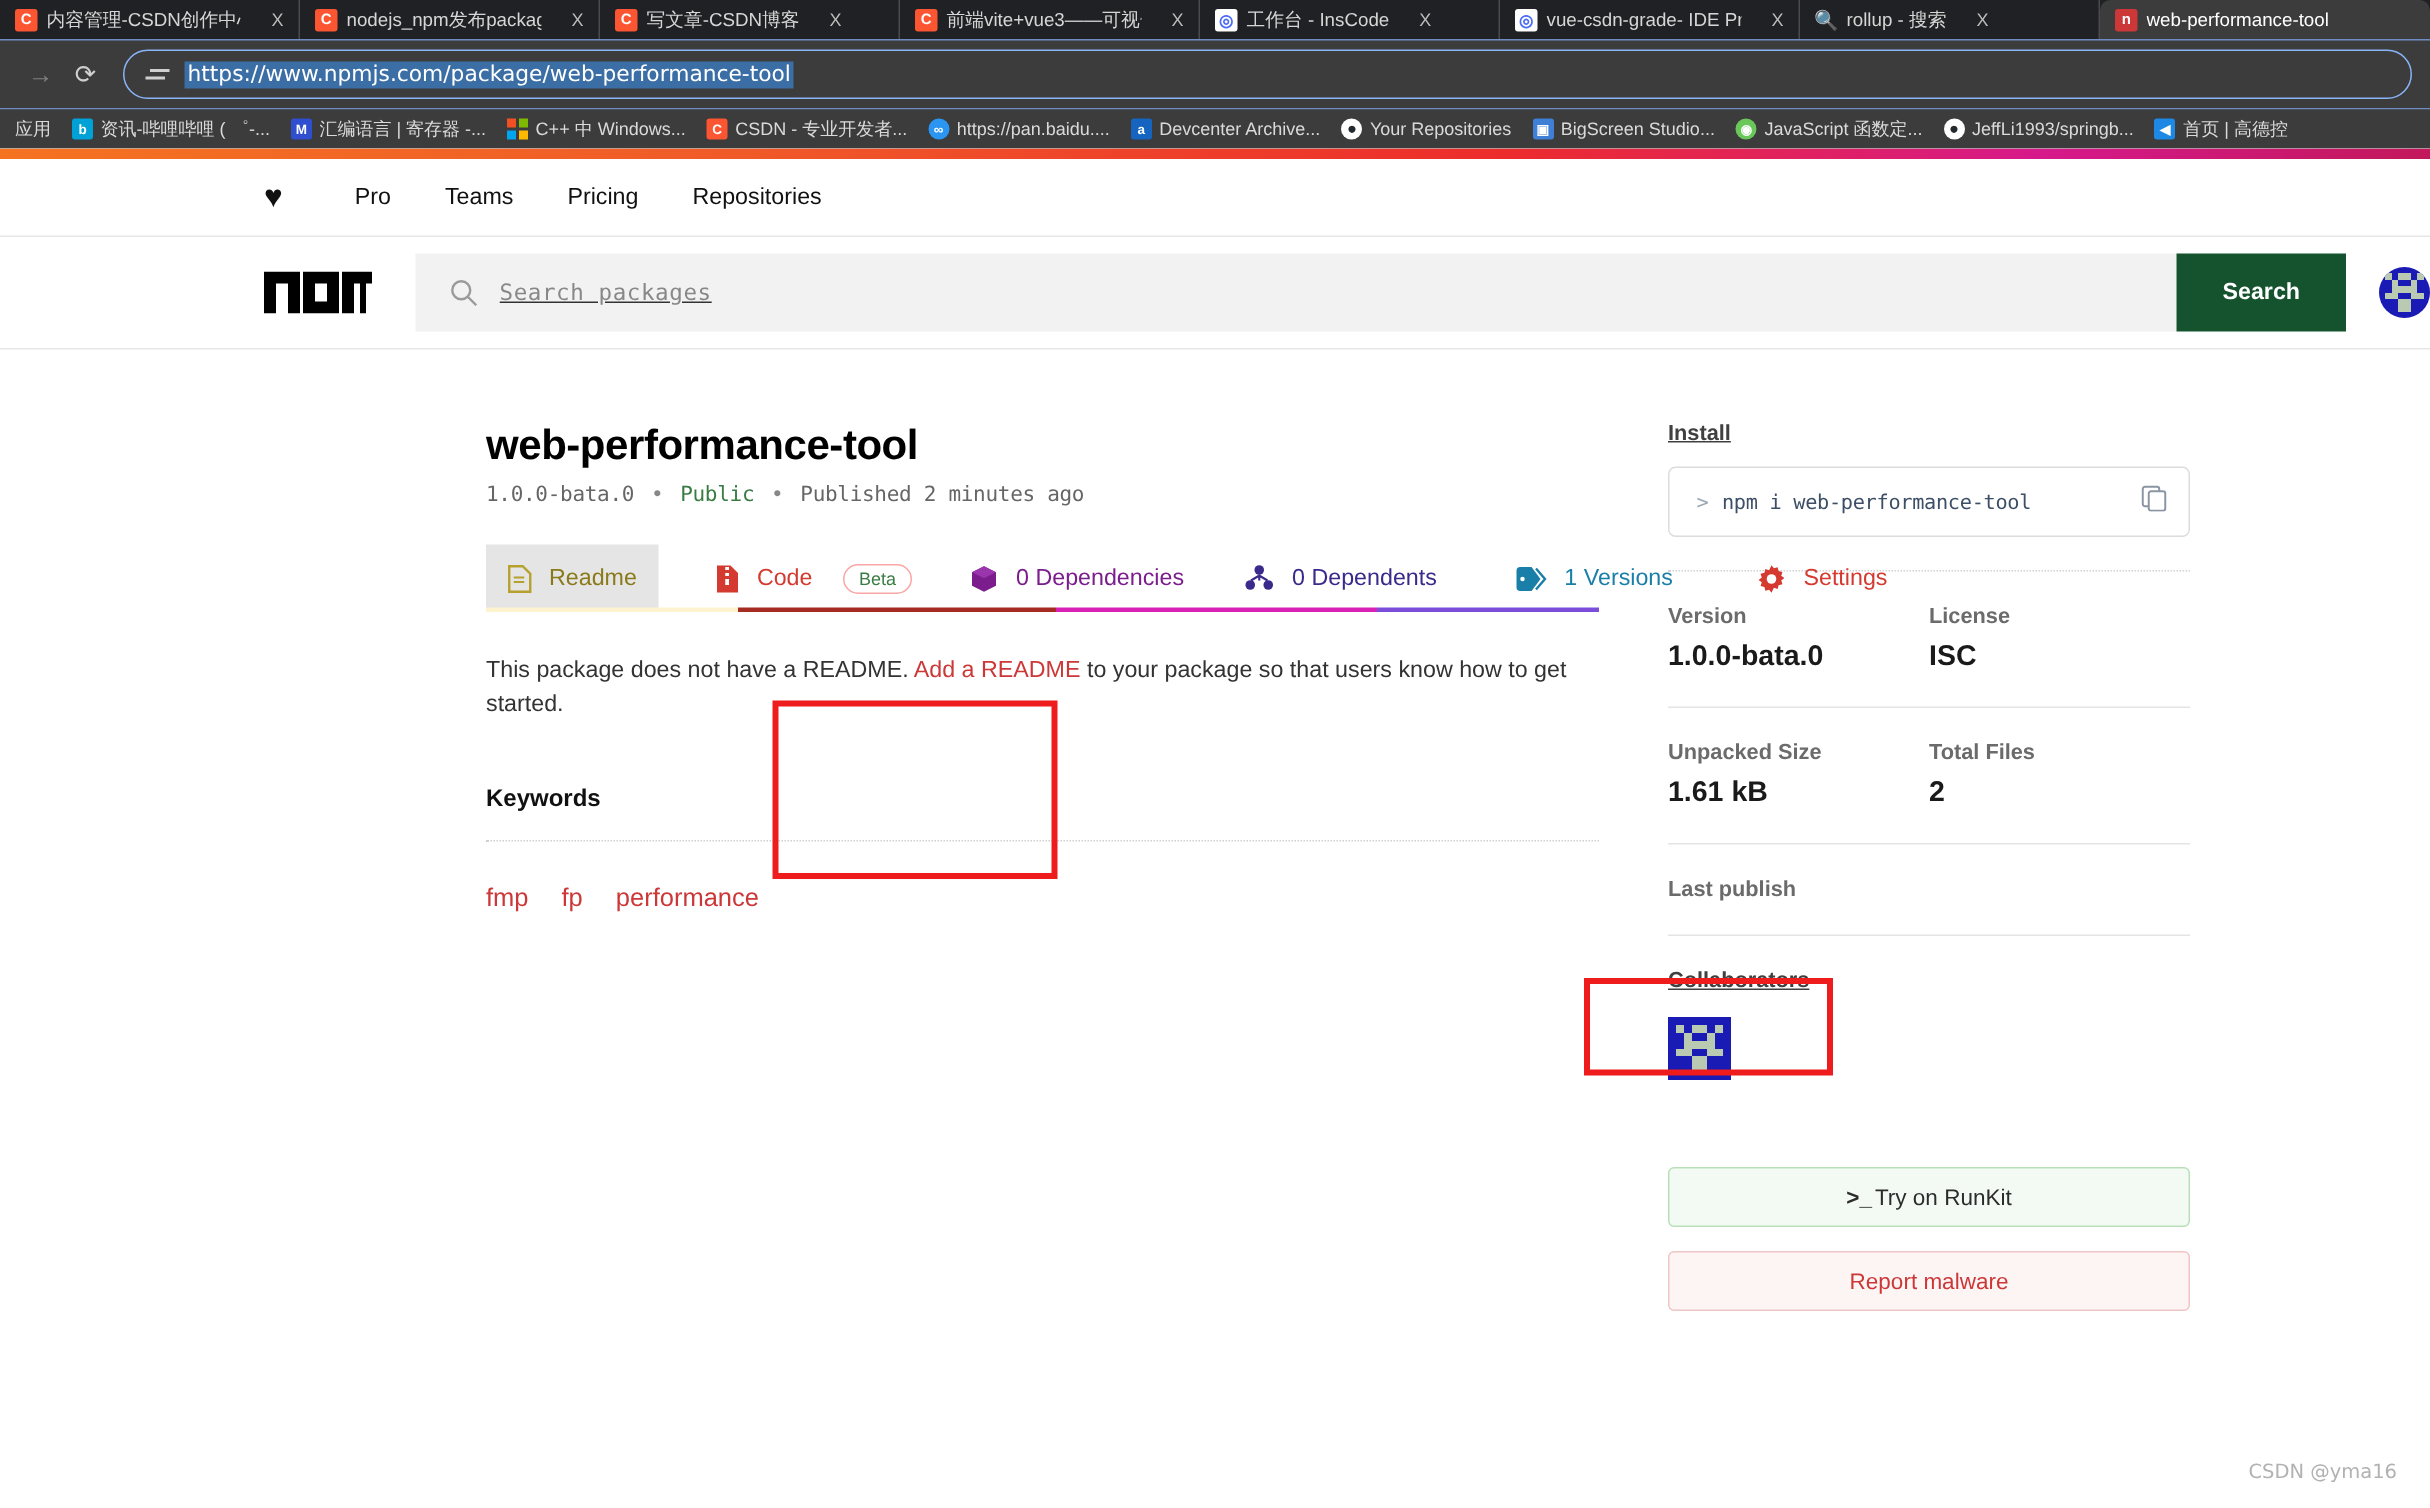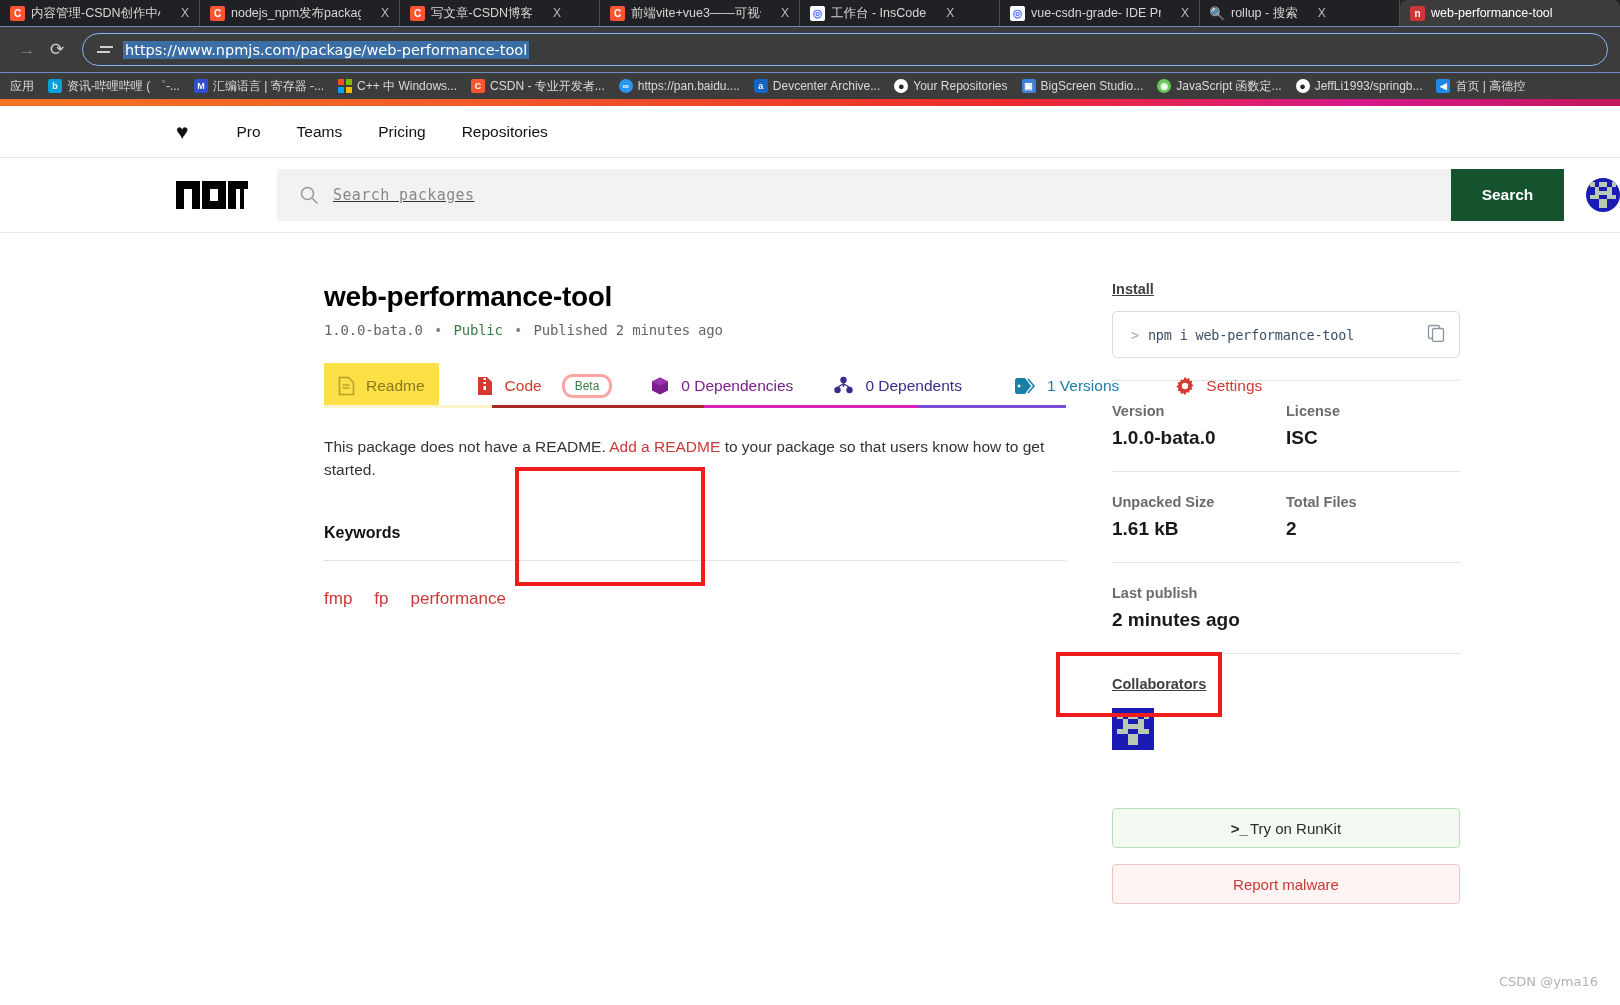--- a/index.html
+++ b/index.html
@@ -184,28 +184,28 @@
   #tabs {
     margin-top: 25px; display: flex; align-items: stretch;
     position: relative; height: 45px;
   }
   .ptab {
     display: flex; align-items: center; justify-content: center; gap: 11px;
     font-size: 15.5px; height: 45px; padding: 0 14px;
     text-decoration: none; white-space: nowrap;
   }
   .ptab .ticon { display: flex; align-items: center; flex: 0 0 auto; }
-  .ptab.t-readme { width: 168px; background: #fde047; color: #8a7a1a; }
+  .ptab.t-readme { width: 168px; background: #e5e5e5; color: #8a7a1a; }
   .ptab.t-code { width: 200px; color: #d43a2f; justify-content: flex-start; padding-left: 38px; }
   .ptab.t-deps { width: 200px; color: #7b1d8c; justify-content: flex-start; padding-left: 24px;}
   .ptab.t-dependents { width: 190px; color: #3b2a8c; justify-content: flex-start; padding-left: 26px;}
   .ptab.t-versions { width: 185px; color: #1a7fa8; justify-content: flex-start; padding-left: 38px;}
   .ptab.t-settings { width: 180px; color: #d43a2f; justify-content: flex-start; padding-left: 42px;}
   #beta-pill {
-    border: 3px solid #fca5a5; color: #3a7d44; border-radius: 11px;
+    border: 1px solid #fca5a5; color: #3a7d44; border-radius: 11px;
     font-size: 12px; padding: 2px 10px; margin-left: 9px;
   }
   #tab-underline {
     position: absolute; left: 0; right: 0; bottom: 0; height: 3px;
     background: linear-gradient(90deg,
       #fdf3cf 0px, #fdf3cf 168px,
       #a62b22 168px, #a62b22 380px,
       #d921b5 380px, #d921b5 594px,
       #7c4ddb 594px, #7c4ddb 786px,
       #22b3d4 786px, #22b3d4 968px,
@@ -578,21 +578,20 @@
           <div class="f-lbl">Total Files</div>
           <div class="f-val">2</div>
         </div>
       </div>
 
       <div class="side-rule solid"></div>
 
       <div class="grid2">
         <div style="width:100%">
           <div class="f-lbl">Last publish</div>
-          <div class="f-val">2 minutes ago</div>
         </div>
       </div>
 
       <div class="side-rule solid"></div>
 
       <div class="sec-h" id="collab-h">Collaborators</div>
       <div id="collab-avatar">
         <svg width="42" height="42" viewBox="0 0 8 8" class="pix" shape-rendering="crispEdges">
           <rect width="8" height="8" fill="#1a1ab5"></rect>
           <rect x="1" y="1" width="1" height="1" fill="#b9c9b2"></rect>

